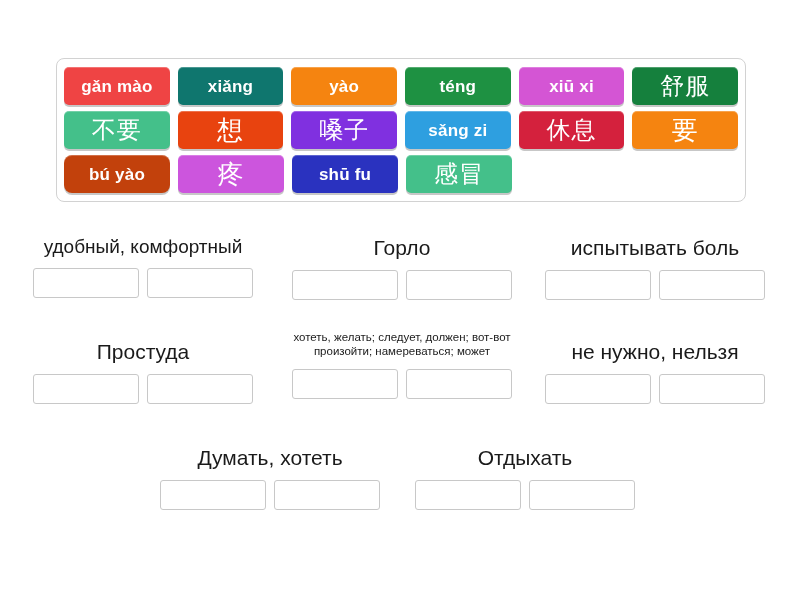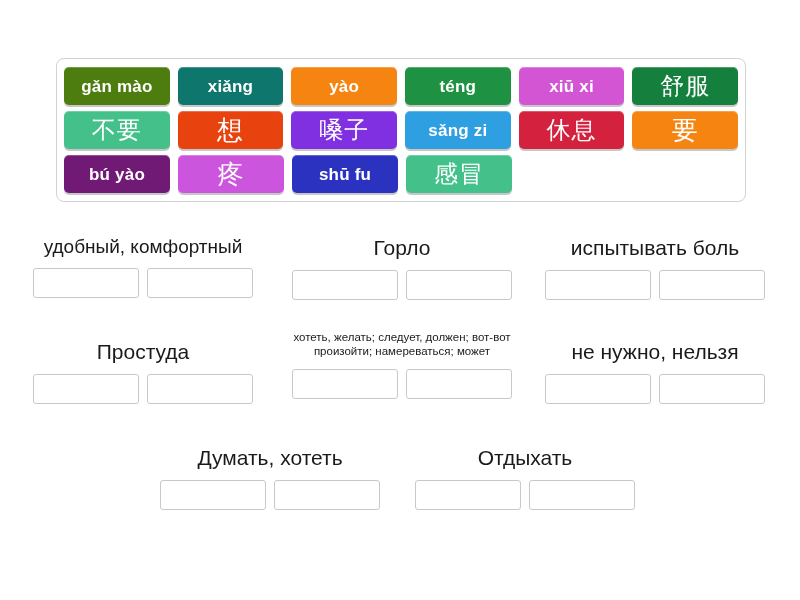--- a/index.html
+++ b/index.html
@@ -108,37 +108,37 @@
     cursor: pointer;
   }
 </style>
 </head>
 <body>
 
 <div id="app">
 
   <div class="tile-bank" id="tile-bank">
       <div class="tile-row">
-        <div class="tile pinyin" style="background: #4d7c0f;">gǎn mào</div>
+        <div class="tile pinyin" style="background: #ef4444;">gǎn mào</div>
         <div class="tile pinyin" style="background: #0f766e;">xiǎng</div>
         <div class="tile pinyin" style="background: rgb(245, 132, 16);">yào</div>
         <div class="tile pinyin" style="background: rgb(30, 145, 66);">téng</div>
         <div class="tile pinyin" style="background: rgb(212, 85, 212);">xiū xi</div>
         <div class="tile hanzi small" style="background: #15803d;">舒服</div>
       </div>
       <div class="tile-row">
         <div class="tile hanzi small" style="background: rgb(68, 192, 138);">不要</div>
         <div class="tile hanzi" style="background: rgb(232, 67, 15);">想</div>
         <div class="tile hanzi small" style="background: rgb(128, 48, 224);">嗓子</div>
         <div class="tile pinyin" style="background: rgb(46, 159, 224);">sǎng zi</div>
         <div class="tile hanzi small" style="background: rgb(212, 33, 61);">休息</div>
         <div class="tile hanzi" style="background: rgb(245, 132, 16);">要</div>
       </div>
       <div class="tile-row">
-        <div class="tile pinyin" style="background: #701a75;">bú yào</div>
+        <div class="tile pinyin" style="background: #c2410c; border-radius: 8px;">bú yào</div>
         <div class="tile hanzi" style="background: rgb(204, 85, 221);">疼</div>
         <div class="tile pinyin" style="background: rgb(42, 50, 191);">shū fu</div>
         <div class="tile hanzi small" style="background: rgb(68, 192, 138);">感冒</div>
       </div>
     </div>
 
   <div id="groups-layer">
       <div class="group" style="left: 18px; top: 236px;">
         <div class="group-label med">удобный, комфортный</div>
         <div class="slots">

